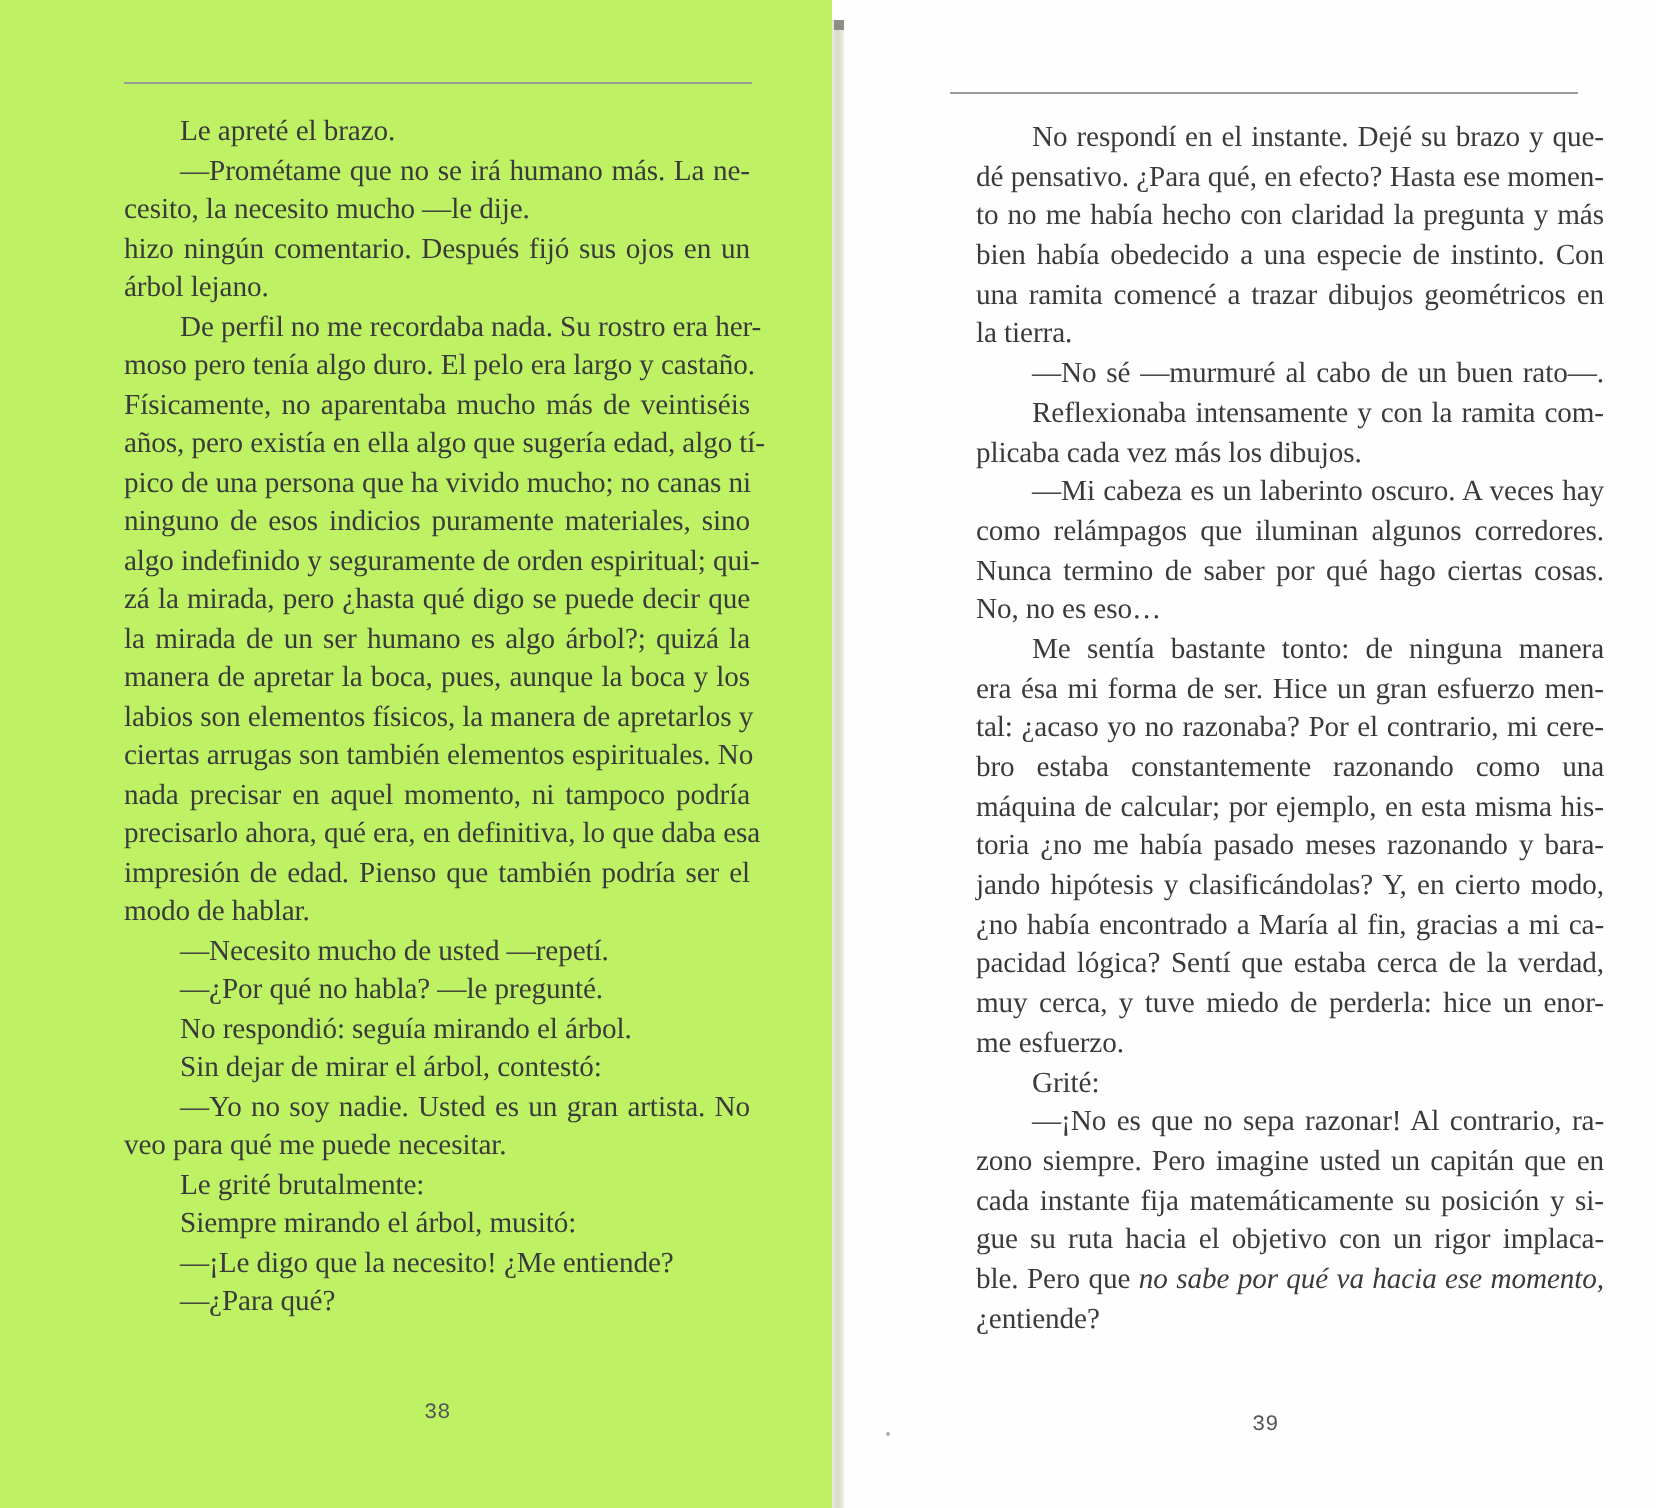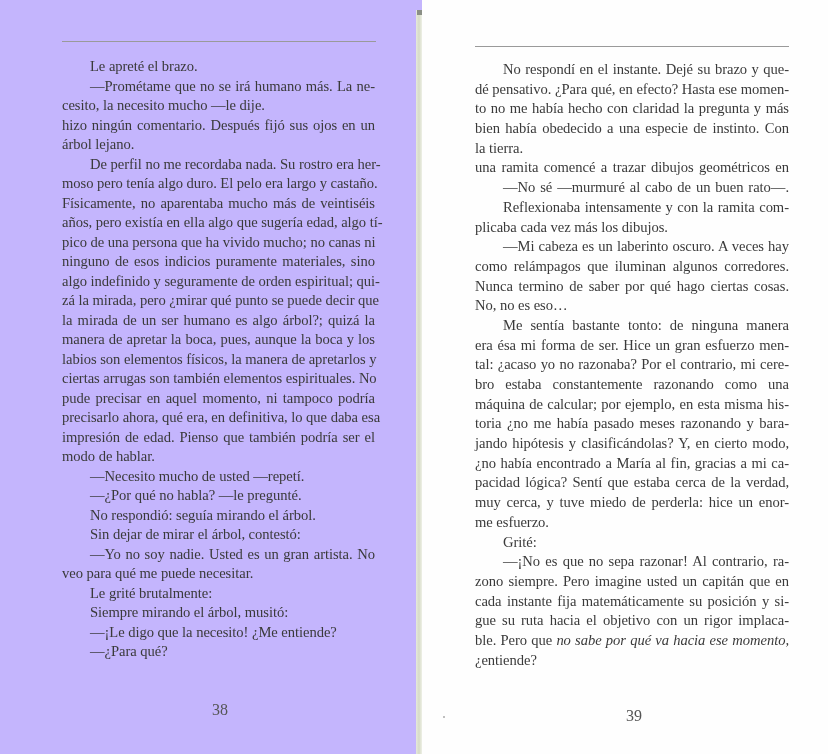--- a/index.html
+++ b/index.html
@@ -14,21 +14,21 @@
     overflow: hidden;
     font-family: "Liberation Serif", "DejaVu Serif", serif;
     color: #3a3a3a;
   }
   .page {
     position: absolute;
     top: 0;
     height: 754px;
     background: #fefefe;
   }
-  .page-left { left: 0; width: 416px; background: #c4b5fd; padding-left: 14px; }
+  .page-left { left: 0; width: 416px; background: #bef264; }
   .page-right { left: 422px; width: 406px; background: #fefefe; }
   .spine {
     position: absolute;
     left: 416px;
     top: 10px;
     width: 6px;
     height: 744px;
     background: linear-gradient(to right, #e6e9dc, #d6dbc6 50%, #eef0e6);
   }
   .spine-top {
@@ -60,22 +60,23 @@
     text-align: justify;
     text-align-last: justify;
     height: 19.5px;
   }
   .text-right .line { height: 19.7px; }
   .line.indent { padding-left: 28px; }
   .line.last { text-align-last: left; }
   .line em { font-style: italic; }
   .page-number {
     position: absolute;
-    font-size: 16px;
+    font-size: 11px;
     color: #555;
+    font-family: Liberation Mono, monospace;
   }
   .pn-left { left: 212px; top: 701px; }
   .pn-right { left: 626px; top: 707px; }
   .speck {
     position: absolute;
     left: 443px;
     top: 716px;
     width: 2px;
     height: 2px;
     background: #aaa;
@@ -93,26 +94,26 @@
       <div class="line last"><span>cesito, la necesito mucho —le dije.</span></div>
       <div class="line"><span>hizo ningún comentario. Después fijó sus ojos en un</span></div>
       <div class="line last"><span>árbol lejano.</span></div>
       <div class="line indent"><span>De perfil no me recordaba nada. Su rostro era her-</span></div>
       <div class="line"><span>moso pero tenía algo duro. El pelo era largo y castaño.</span></div>
       <div class="line"><span>Físicamente, no aparentaba mucho más de veintiséis</span></div>
       <div class="line"><span>años, pero existía en ella algo que sugería edad, algo tí-</span></div>
       <div class="line"><span>pico de una persona que ha vivido mucho; no canas ni</span></div>
       <div class="line"><span>ninguno de esos indicios puramente materiales, sino</span></div>
       <div class="line"><span>algo indefinido y seguramente de orden espiritual; qui-</span></div>
-      <div class="line"><span>zá la mirada, pero ¿mirar qué punto se puede decir que</span></div>
+      <div class="line"><span>zá la mirada, pero ¿hasta qué digo se puede decir que</span></div>
       <div class="line"><span>la mirada de un ser humano es algo árbol?; quizá la</span></div>
       <div class="line"><span>manera de apretar la boca, pues, aunque la boca y los</span></div>
       <div class="line"><span>labios son elementos físicos, la manera de apretarlos y</span></div>
       <div class="line"><span>ciertas arrugas son también elementos espirituales. No</span></div>
-      <div class="line"><span>pude precisar en aquel momento, ni tampoco podría</span></div>
+      <div class="line"><span>nada precisar en aquel momento, ni tampoco podría</span></div>
       <div class="line"><span>precisarlo ahora, qué era, en definitiva, lo que daba esa</span></div>
       <div class="line"><span>impresión de edad. Pienso que también podría ser el</span></div>
       <div class="line last"><span>modo de hablar.</span></div>
       <div class="line indent last"><span>—Necesito mucho de usted —repetí.</span></div>
       <div class="line indent last"><span>—¿Por qué no habla? —le pregunté.</span></div>
       <div class="line indent last"><span>No respondió: seguía mirando el árbol.</span></div>
       <div class="line indent last"><span>Sin dejar de mirar el árbol, contestó:</span></div>
       <div class="line indent"><span>—Yo no soy nadie. Usted es un gran artista. No</span></div>
       <div class="line last"><span>veo para qué me puede necesitar.</span></div>
       <div class="line indent last"><span>Le grité brutalmente:</span></div>
@@ -121,27 +122,27 @@
       <div class="line indent last"><span>—¿Para qué?</span></div>
     </div>
   <div class="page-number pn-left">38</div>
 </div>
 
 <div class="spine"></div>
 <div class="spine-top"></div>
 
 <div class="page page-right">
   <div class="rule rule-right" style="left:53px;"></div>
-  <div class="text-block text-right" id="right-text" style="left:53px;">
+  <div class="text-block text-right" id="right-text" style="left:66px;">
       <div class="line indent"><span>No respondí en el instante. Dejé su brazo y que-</span></div>
       <div class="line"><span>dé pensativo. ¿Para qué, en efecto? Hasta ese momen-</span></div>
       <div class="line"><span>to no me había hecho con claridad la pregunta y más</span></div>
       <div class="line"><span>bien había obedecido a una especie de instinto. Con</span></div>
+      <div class="line"><span>una ramita comencé a trazar dibujos geométricos en</span></div>
       <div class="line last"><span>la tierra.</span></div>
-      <div class="line"><span>una ramita comencé a trazar dibujos geométricos en</span></div>
       <div class="line indent"><span>—No sé —murmuré al cabo de un buen rato—.</span></div>
       <div class="line indent"><span>Reflexionaba intensamente y con la ramita com-</span></div>
       <div class="line last"><span>plicaba cada vez más los dibujos.</span></div>
       <div class="line indent"><span>—Mi cabeza es un laberinto oscuro. A veces hay</span></div>
       <div class="line"><span>como relámpagos que iluminan algunos corredores.</span></div>
       <div class="line"><span>Nunca termino de saber por qué hago ciertas cosas.</span></div>
       <div class="line last"><span>No, no es eso…</span></div>
       <div class="line indent"><span>Me sentía bastante tonto: de ninguna manera</span></div>
       <div class="line"><span>era ésa mi forma de ser. Hice un gran esfuerzo men-</span></div>
       <div class="line"><span>tal: ¿acaso yo no razonaba? Por el contrario, mi cere-</span></div>

